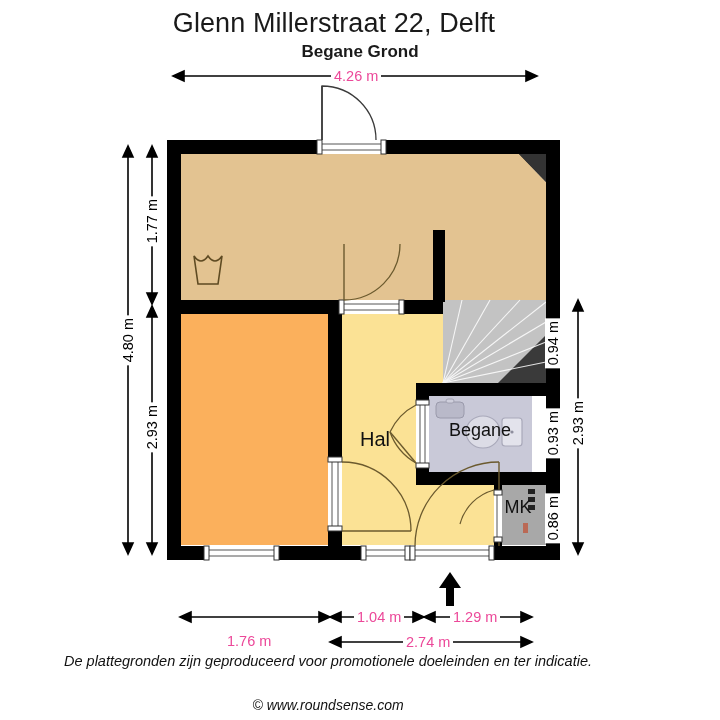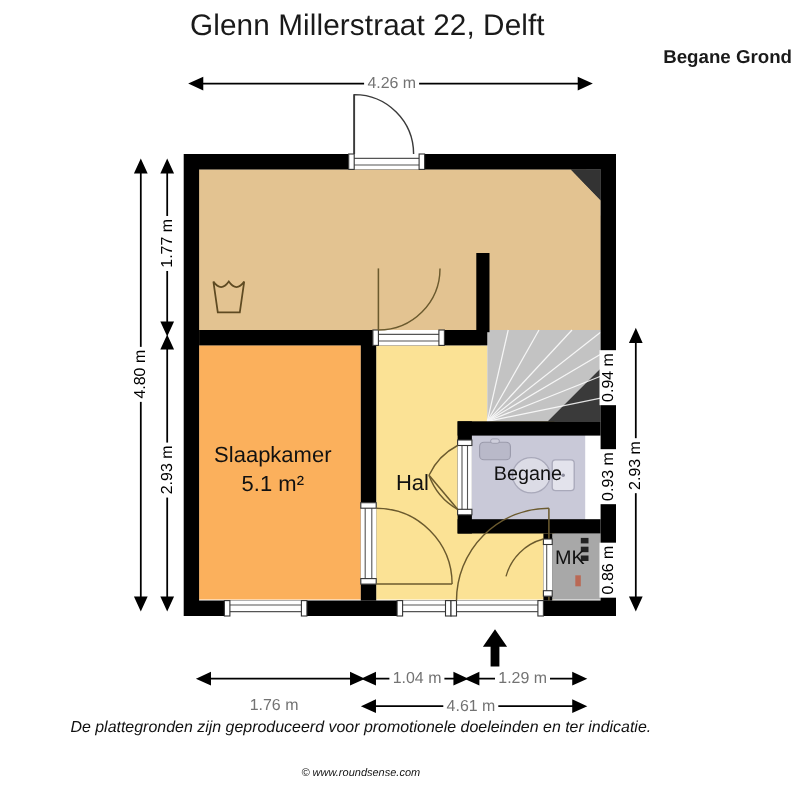--- a/index.html
+++ b/index.html
@@ -9,39 +9,39 @@
     color:#000;overflow:hidden;position:relative;
   }
   #root{position:absolute;inset:0;}
 
   
   .title{
     position:absolute;left:0;top:8px;width:668px;text-align:center;
     font-size:27px;letter-spacing:.1px;color:#1a1a1a;
   }
   .subtitle{
-    position:absolute;left:0;top:42px;width:720px;text-align:right;
+    position:absolute;left:0;top:42px;width:720px;text-align:center;
     font-size:17px;font-weight:bold;color:#1a1a1a;
   }
 
   
   .footer{
     position:absolute;left:0;width:656px;text-align:center;
     font-style:italic;font-size:14.5px;color:#111;
   }
   .f1{top:653px;}
   .f2{top:675px;}
-  .f3{top:697px;font-size:10px;}
+  .f3{top:697px;font-size:14px;}
 
   
   #plan{position:absolute;left:0;top:0;width:720px;height:720px;}
 
   
   .dim{
-    position:absolute;font-size:14.5px;color:#737373;white-space:nowrap;
+    position:absolute;font-size:14.5px;color:#ec4899;white-space:nowrap;
     background:#fff;padding:0 3px;
   }
   .dimv{
     position:absolute;font-size:14.5px;color:#000;white-space:nowrap;
     background:#fff;padding:3px 0;
     writing-mode:vertical-rl;transform:rotate(180deg);
   }
 
   
   .rlabel{position:absolute;text-align:center;white-space:nowrap;color:#111;}
@@ -262,24 +262,22 @@
   <div class="dimv" style="left:120px;top:315px;">4.80 m</div>
   <div class="dimv" style="left:144px;top:196px;">1.77 m</div>
   <div class="dimv" style="left:144px;top:402px;">2.93 m</div>
   <div class="dimv" style="left:545px;top:318px;">0.94 m</div>
   <div class="dimv" style="left:545px;top:408px;">0.93 m</div>
   <div class="dimv" style="left:545px;top:493px;">0.86 m</div>
   <div class="dimv" style="left:570px;top:398px;">2.93 m</div>
   <div class="dim" style="left:224px;top:609px;margin-top:24px;">1.76 m</div>
   <div class="dim" style="left:334px;top:609px;margin-left:20px;">1.04 m</div>
   <div class="dim" style="left:450px;top:609px;">1.29 m</div>
-  <div class="dim" style="left:403px;top:634px;">4.61 m</div>
-
-  <div class="rlabel r-slaap">Slaapkamer</div>
-  <div class="rlabel r-slaap2">5.1 m²</div>
+  <div class="dim" style="left:403px;top:634px;">2.74 m</div>
+
   <div class="rlabel r-hal">Hal</div>
   <div class="rlabel r-toilet">Begane</div>
   <div class="rlabel r-mk">MK</div>
 
   <div class="footer f1">De plattegronden zijn geproduceerd voor promotionele doeleinden en ter indicatie.</div>
   <div class="footer f3">© www.roundsense.com</div>
 
 </div>
 
 </body></html>

